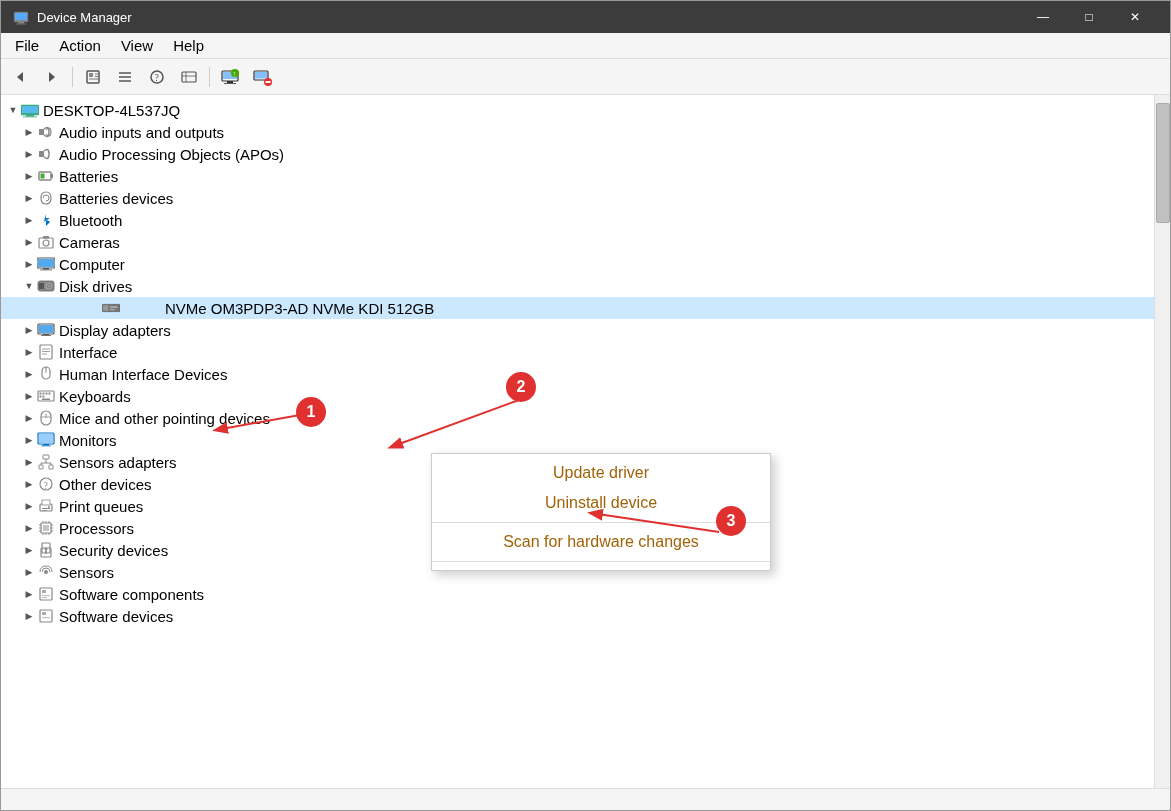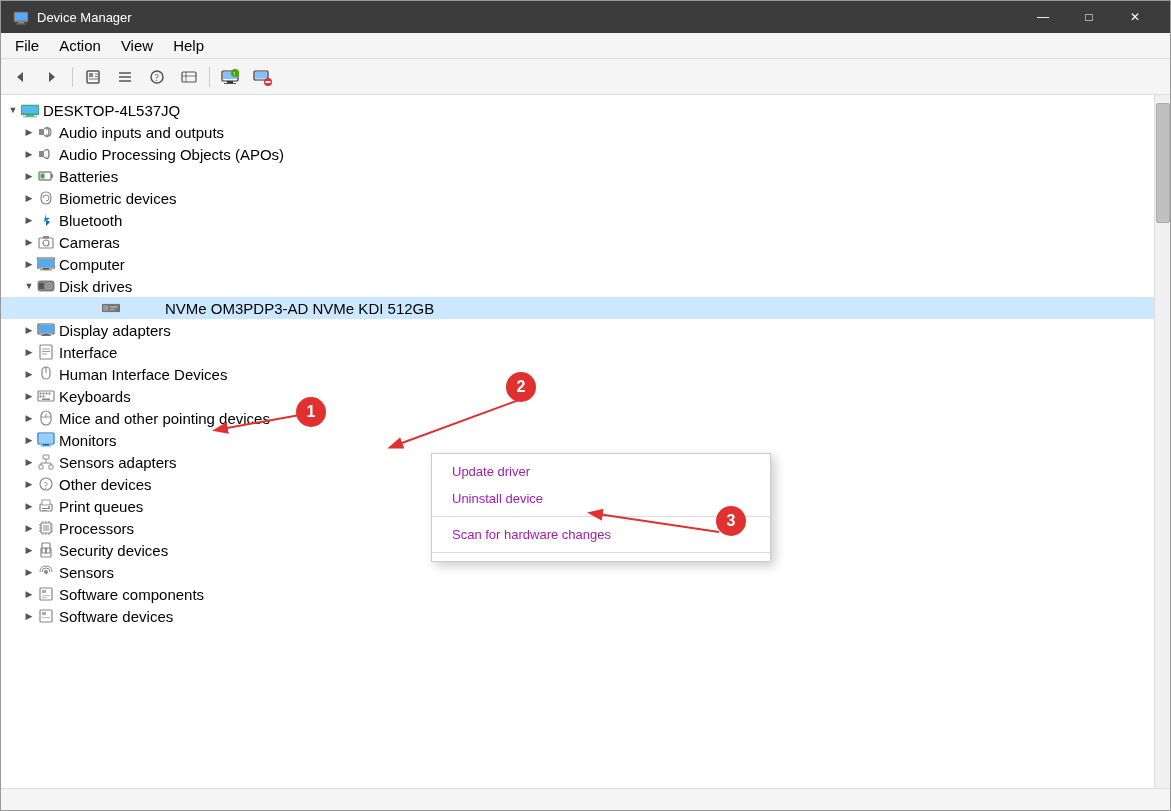--- a/index.html
+++ b/index.html
@@ -176,22 +176,23 @@
       width: 340px;
       background: white;
       border: 1px solid #ccc;
       box-shadow: 4px 4px 10px rgba(0,0,0,0.2);
       z-index: 100;
       padding: 4px 0;
     }
     .ctx-item {
       padding: 6px 20px;
       cursor: pointer;
-      font-size: 13px;
-      color: #a21caf;
+      font-size: 16px;
+      color: #a16207;
+      text-align: center;
     }
     .ctx-item.bold { font-weight: 700; }
     .ctx-separator {
       height: 1px;
       background: #ddd;
       margin: 4px 0;
     }
 
     
     .bubble {
@@ -371,21 +372,21 @@
       </div>
 
       <div class="tree-item" style="padding-left: 20px;">
         <span class="tree-expand">▶</span>
         <span class="tree-icon">
           <svg width="16" height="16" viewBox="0 0 16 16">
             <path d="M8 2 Q13 2 13 8 Q13 14 8 14 Q3 14 3 8 Q3 2 8 2Z" fill="none" stroke="#888" stroke-width="1.2"></path>
             <path d="M5 8 Q5 5 8 5 Q11 5 11 8 Q11 11 8 11" fill="none" stroke="#888" stroke-width="1"></path>
           </svg>
         </span>
-        <span class="tree-label">Biometric devices</span>
+        <span class="tree-label">Batteries devices</span>
       </div>
 
       <div class="tree-item" style="padding-left: 20px;">
         <span class="tree-expand">▶</span>
         <span class="tree-icon">
           <svg width="16" height="16" viewBox="0 0 16 16">
             <path d="M8 2 L8 14 L12 10 L6 6 L12 6 L6 10 Z" fill="#0070c0"></path>
           </svg>
         </span>
         <span class="tree-label">Bluetooth</span>

